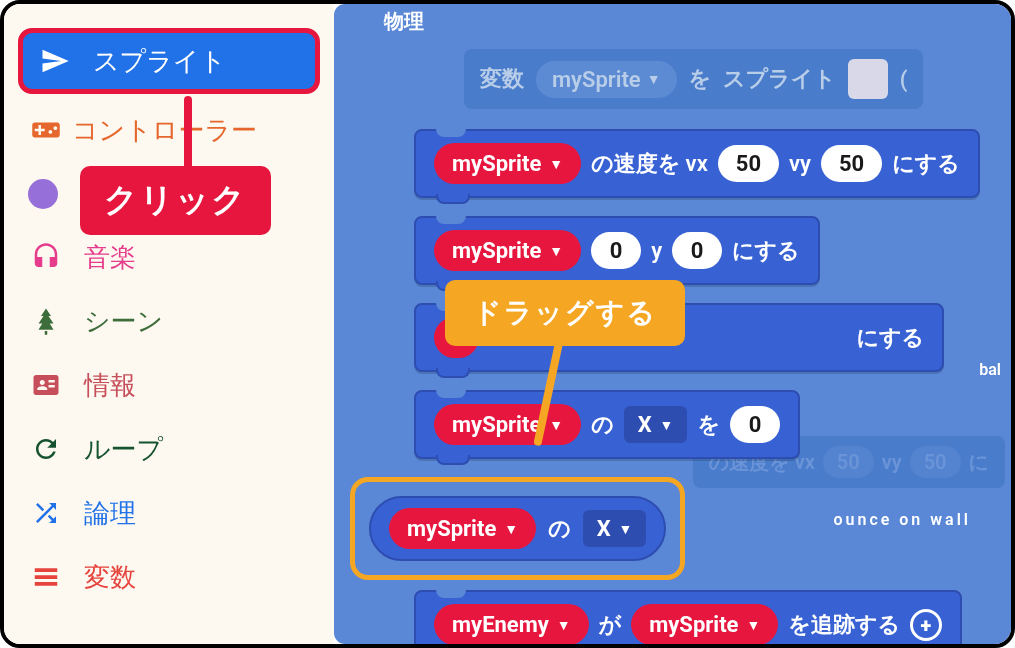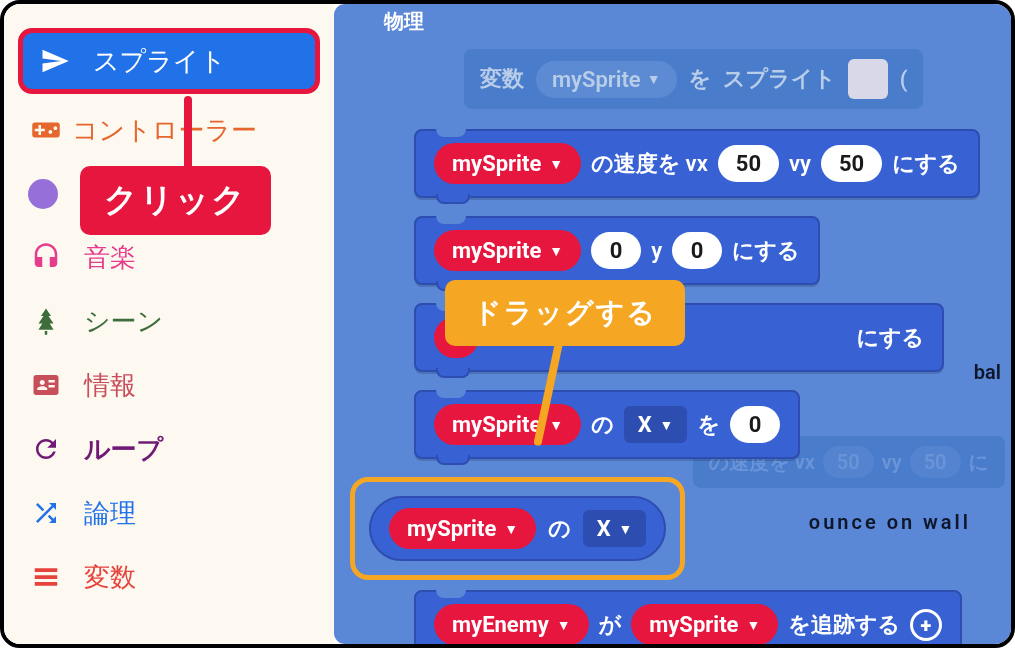--- a/index.html
+++ b/index.html
@@ -55,21 +55,21 @@
       align-items: center;
       justify-content: center;
       font-size: 32px;
       flex-shrink: 0;
     }
     .sidebar-item.controller { color: #e6672d; gap: 8px; }
     .sidebar-item.game { color: #9670d8; }
     .sidebar-item.music { color: #e63c8c; }
     .sidebar-item.scene { color: #3d6d3a; }
     .sidebar-item.info { color: #c74f5b; }
-    .sidebar-item.loop { color: #701a75; font-weight: bold; }
+    .sidebar-item.loop { color: #14532d; }
     .sidebar-item.logic { color: #2172e8; }
     .sidebar-item.variables { color: #e6433d; }
     .sidebar-icon.circle-purple {
       background: #9670d8;
       border-radius: 50%;
       width: 30px;
       height: 30px;
     }
     
     
@@ -285,22 +285,22 @@
     
     .icon-svg {
       width: 30px;
       height: 30px;
       fill: currentColor;
     }
     
     .bg-text-right {
       position: absolute;
       right: 10px;
-      color: #0f172a;
-      font-size: 20px;
+      color: #ffffff;
+      font-size: 16px;
       font-weight: 600;
     }
   </style>
 </head>
 <body>
 
 <div class="app-container">
 
   <div class="sidebar">
 

